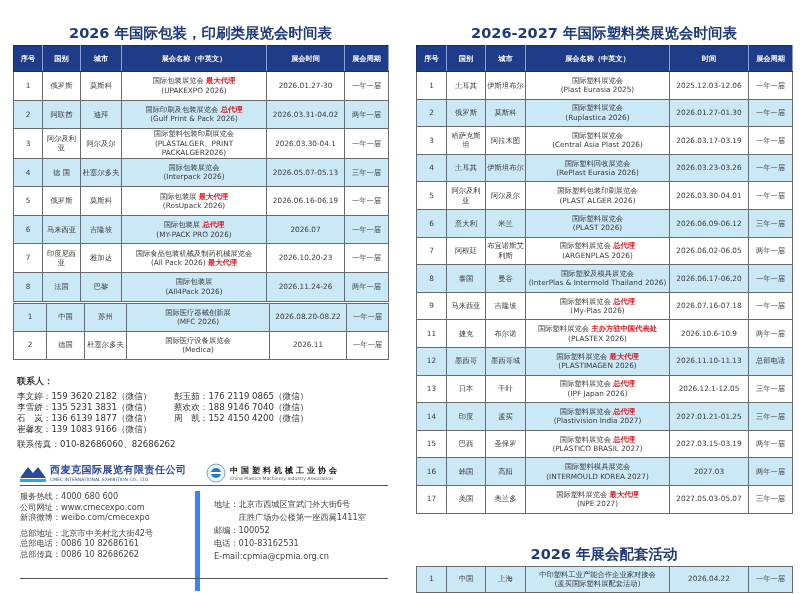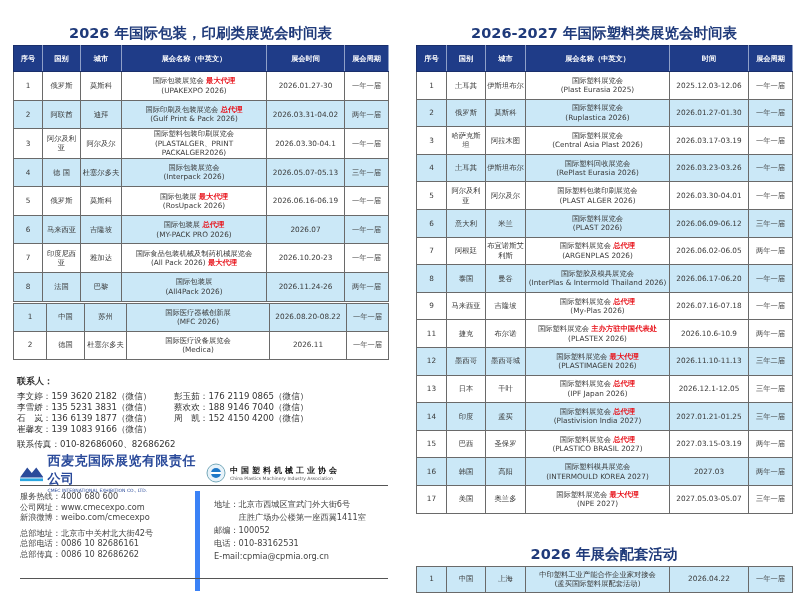--- a/index.html
+++ b/index.html
@@ -16,21 +16,21 @@
   .contacts { position: absolute; left: 17px; top: 375px; font-size: 8.6px; color: #333; }
   .contacts .head { font-weight: bold; font-size: 9px; margin-bottom: 3px; }
   .crow { display: flex; line-height: 11px; }
   .crow .c1 { width: 157px; white-space: nowrap; }
   .crow .c2 { white-space: nowrap; }
   .fax { margin-top: 4px; }
   .footer { position: absolute; left: 20px; top: 460px; width: 368px; font-size: 8.2px; color: #444; }
   .logos { display: flex; align-items: center; height: 26px; border-bottom: 1px solid #555; }
   .logo1 { display: flex; align-items: center; width: 186px; }
   .logo2 { display: flex; align-items: center; }
-  .logo-cn { color: #2a4a9a; font-weight: bold; font-size: 13px; letter-spacing: 0.5px; }
+  .logo-cn { color: #2a4a9a; font-weight: bold; font-size: 10px; letter-spacing: 0.5px; }
   .logo-en { color: #2a4a9a; font-size: 4.5px; }
   .finfo { display: flex; margin-top: 5px; }
   .fl { width: 180px; line-height: 10.5px; border-right: 5px solid #3b82f6; margin-right: 14px; padding-right: 4px; height: 100px; }
   .fr { line-height: 13px; margin-top: 7px; }
   .bottom-line { position: absolute; left: 20px; top: 578px; width: 368px; border-top: 1px solid #555; }
   .gap { height: 5px; }
 </style>
 </head>
 <body>
 
@@ -382,21 +382,21 @@
         </tr>
         <tr class="alt" style="height: 27.6px;">
           <td>12</td>
           <td>墨西哥</td>
           <td>墨西哥城</td>
           <td>
             <div><span>国际塑料展览会</span> <span class="red">最大代理</span></div>
             <div><span>(PLASTIMAGEN 2026)</span></div>
           </td>
           <td>2026.11.10-11.13</td>
-          <td>三年二届</td>
+          <td>总部电话</td>
         </tr>
         <tr style="height: 27.6px;">
           <td>13</td>
           <td>日本</td>
           <td>千叶</td>
           <td>
             <div><span>国际塑料展览会</span> <span class="red">总代理</span></div>
             <div><span>(IPF Japan 2026)</span></div>
           </td>
           <td>2026.12.1-12.05</td>

